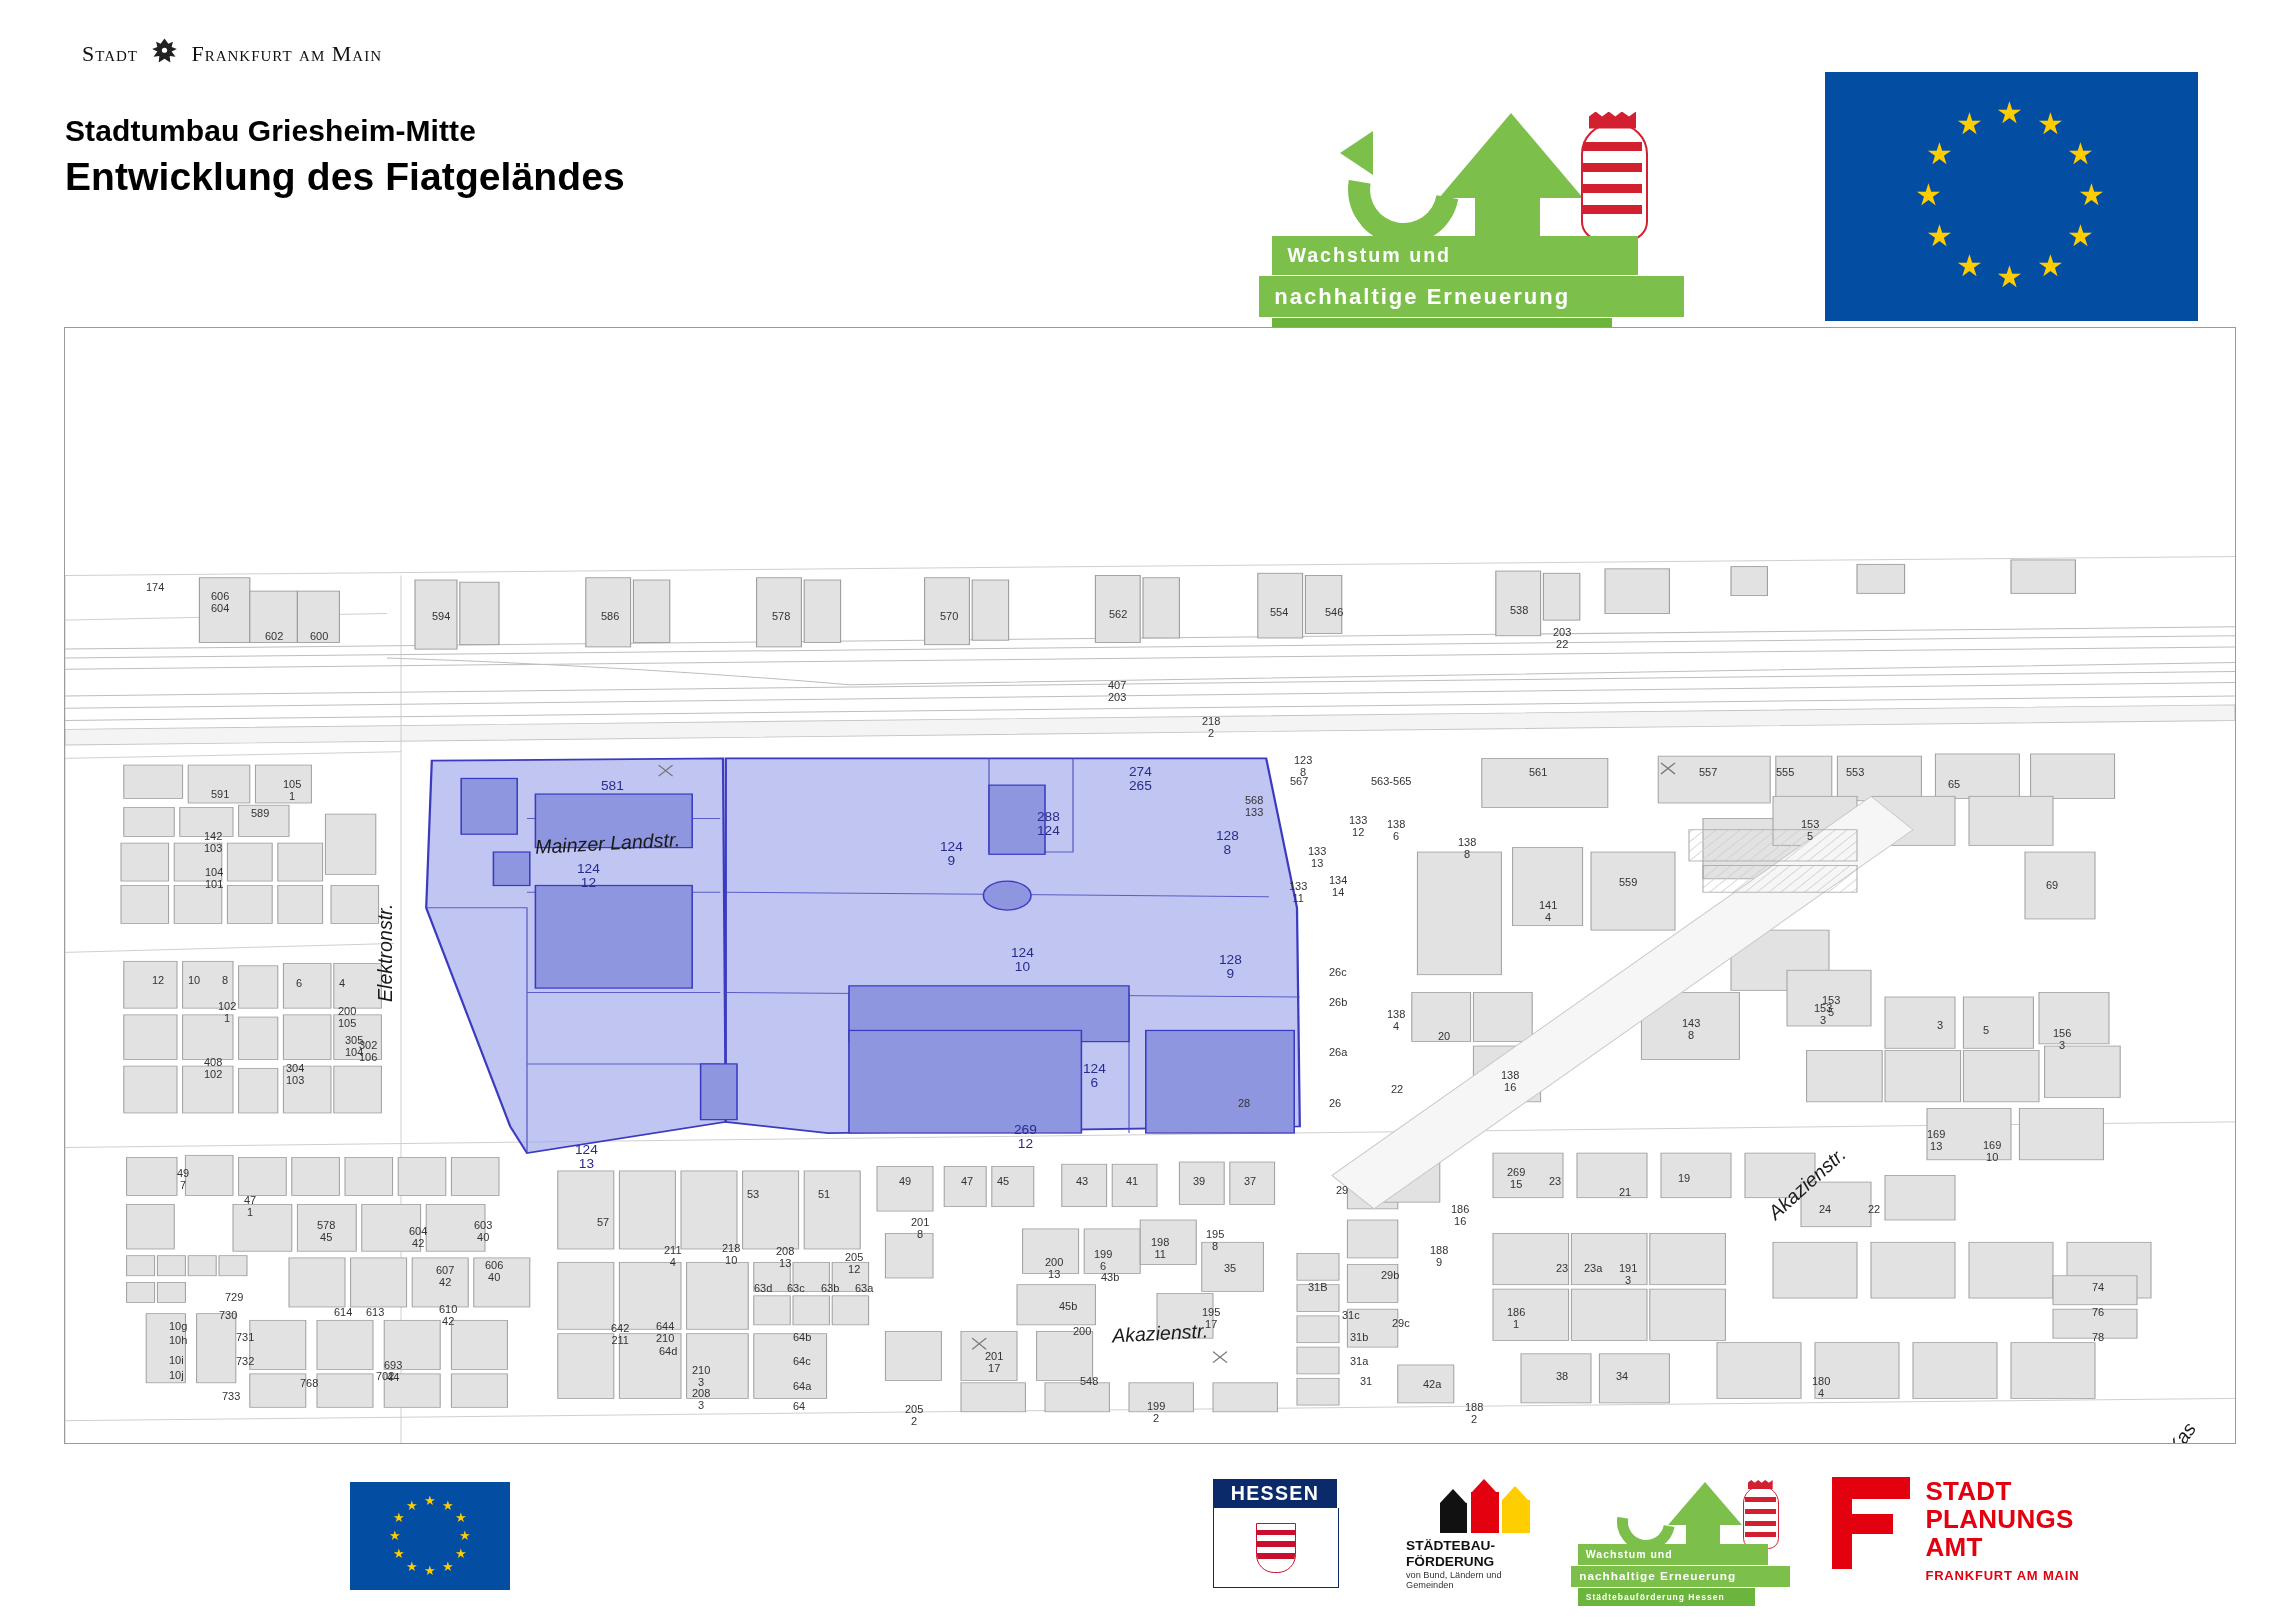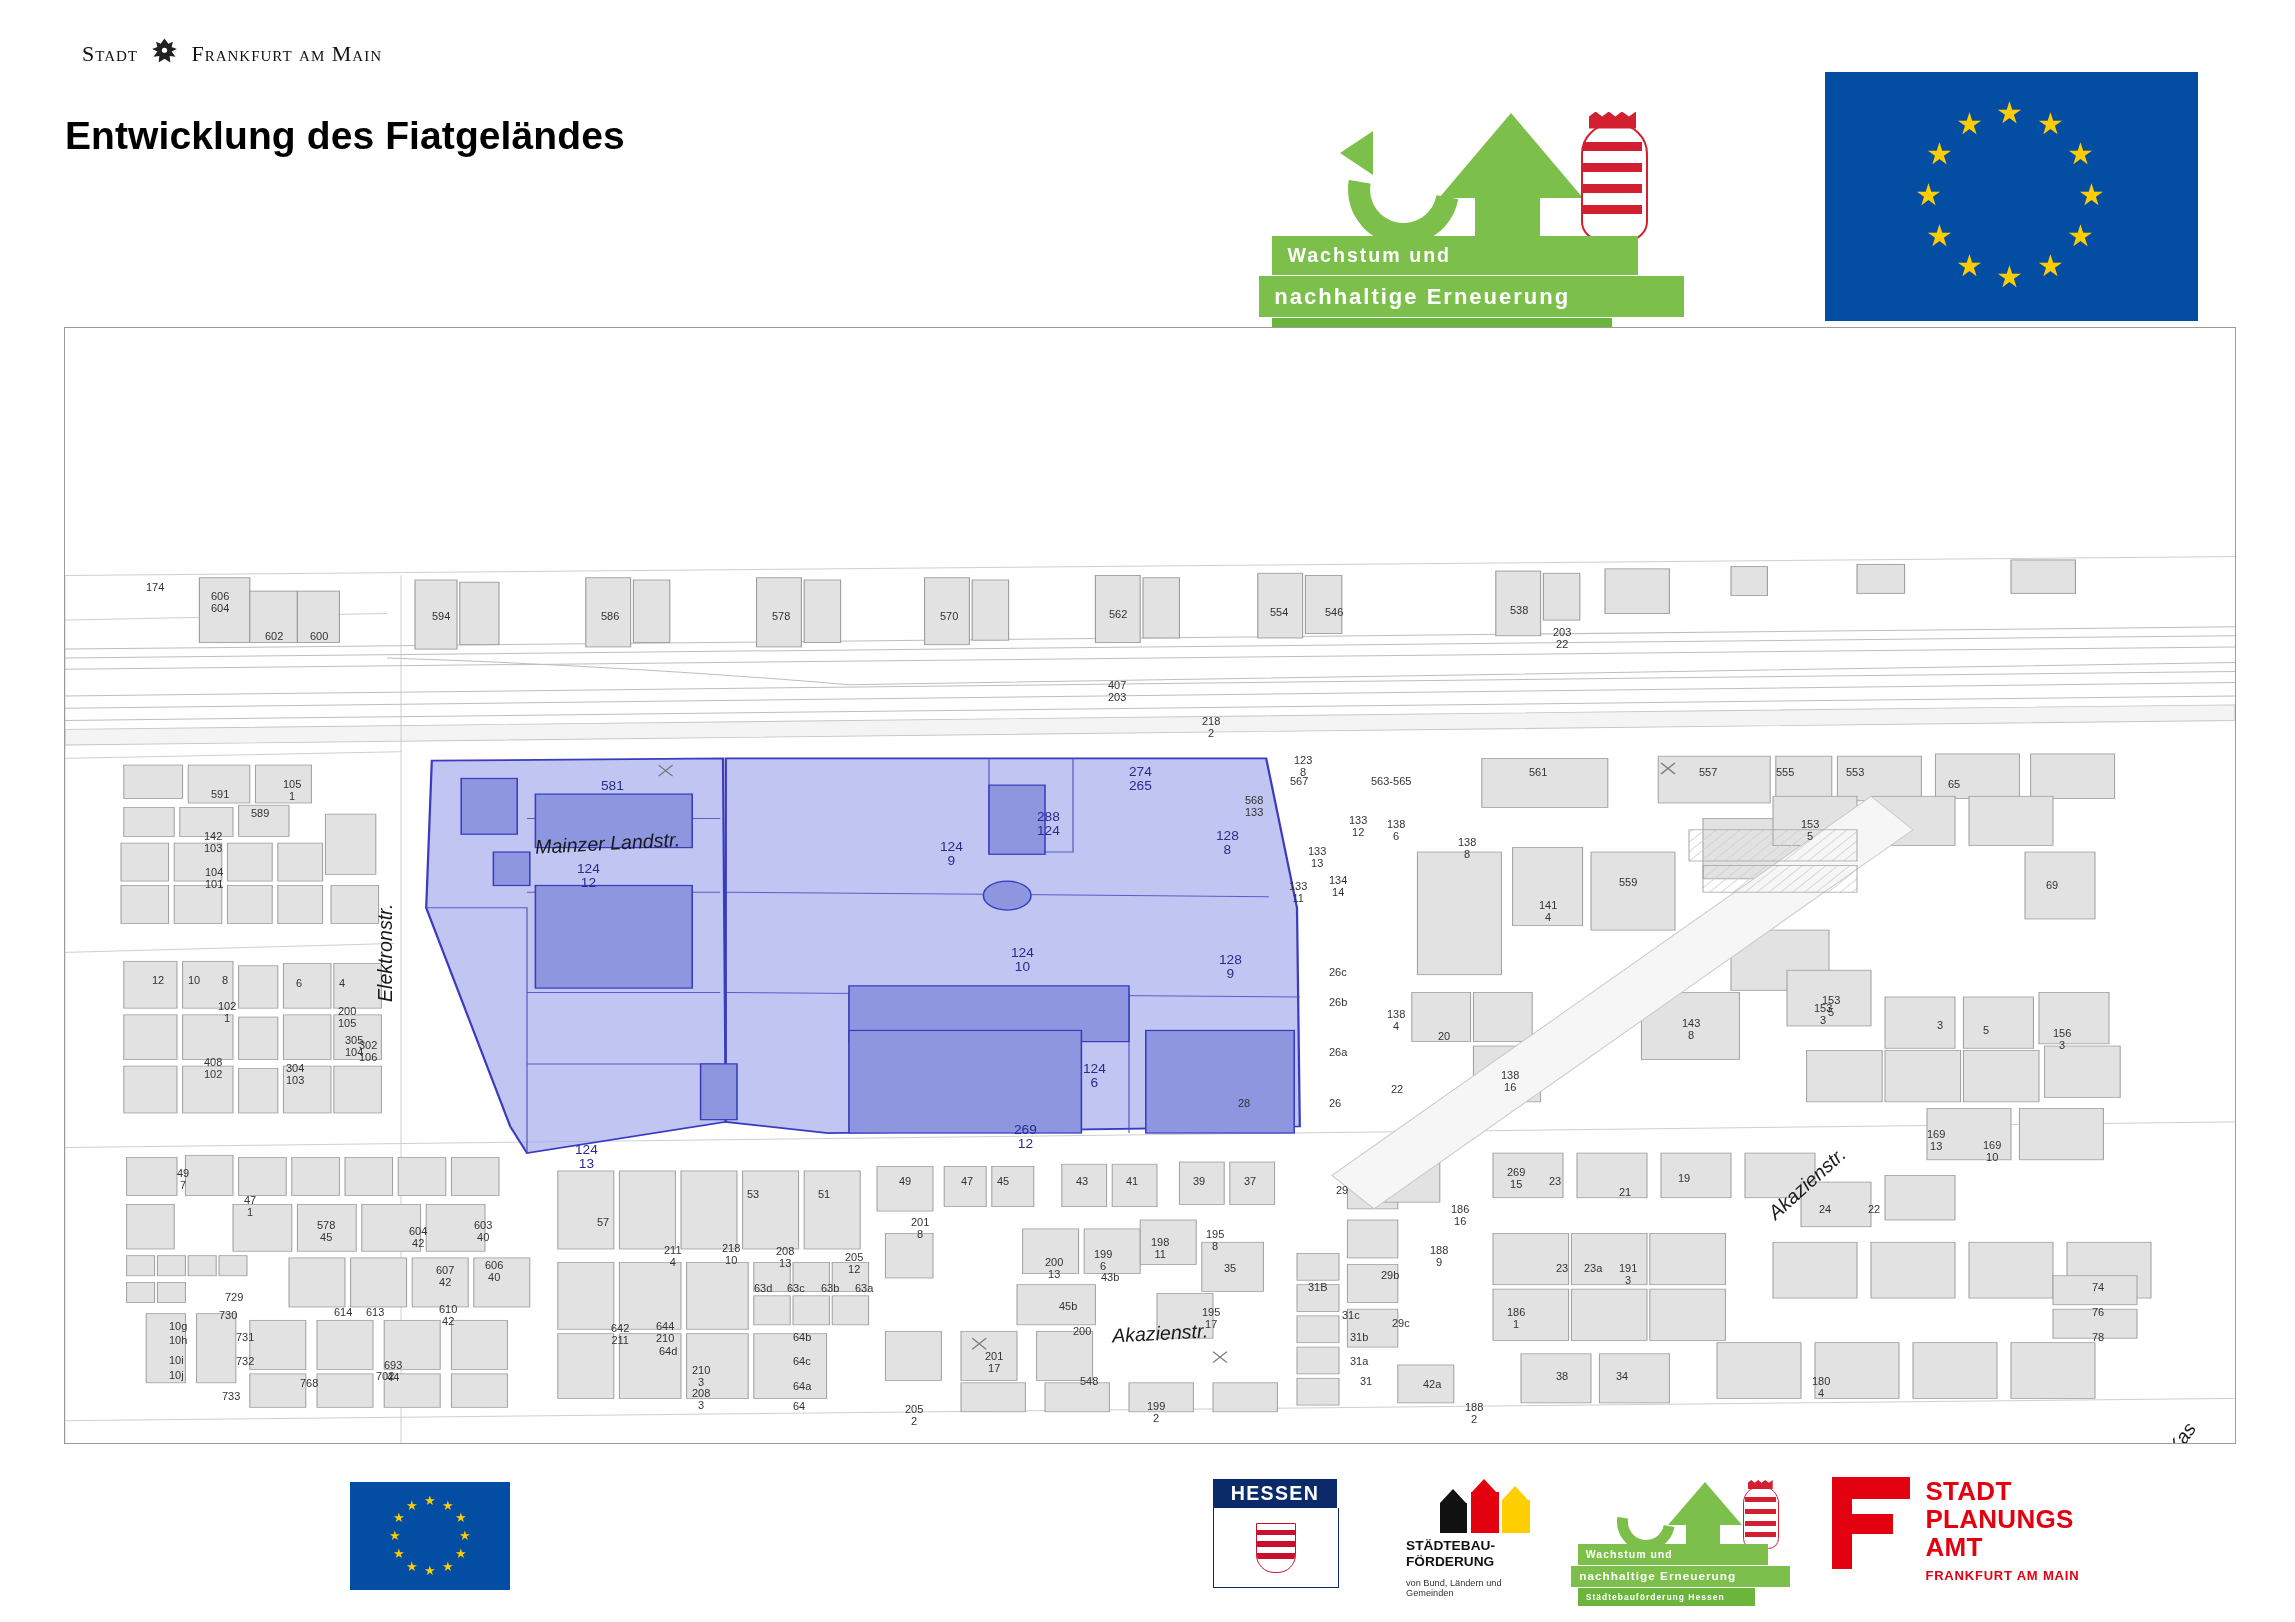--- a/index.html
+++ b/index.html
@@ -259,21 +259,21 @@
   .stadtebau {
     position: absolute;
     left: 1406px; top: 18.3px;
     width: 157px;
     text-align: left;
   }
   .sb-house { position:relative; width:95px; height:56px; margin:0 auto 5.2px auto;}
   .sb-h { position:absolute; bottom:0; width:27.5px; }
   .sb-roof { position:absolute; top:0; width:0; height:0; }
   .sb-text1 { font-size: 13.7px; font-weight: bold; color:#111; line-height:1.15;}
-  .sb-text2 { font-size: 9.2px; color:#333; margin-top:8px;}
+  .sb-text2 { font-size: 9.2px; color:#333; margin-top:0;}
   .wachstum-small {
     position: absolute;
     left: 1570px; top: 19.6px;
     width: 255px; height: 121px;
   }
   .ws-band {
     position:absolute; background:#7cc04b; color:#fff; font-weight:bold;
     display:flex; align-items:center; padding-left:7.9px; box-sizing:border-box;
     letter-spacing: 1px;
   }
@@ -315,20 +315,21 @@
     <span class="eagle">
       <svg width="35" height="35" viewBox="0 0 54 54">
         <path d="M27 4 L33 12 L40 9 L38 17 L46 20 L38 24 L44 32 L35 31 L36 41 L27 35 L18 41 L19 31 L10 32 L16 24 L8 20 L16 17 L14 9 L21 12 Z" fill="#222"></path>
         <circle cx="27" cy="22" r="4" fill="#fff"></circle>
       </svg>
     </span>
     <span class="txt2">Frankfurt am Main</span>
   </div>
 
   <div class="title-block">
+    <div class="title-small">Stadtumbau Griesheim-Mitte</div>
     <div class="title-big">Entwicklung des Fiatgeländes</div>
   </div>
 
   <div class="hessen-logo">
     <span class="hl-arrow-big"></span>
     <span class="hl-arrow-stem"></span>
     <span class="hl-circle"></span>
     <span class="hl-circ-tip"></span>
     <span class="hl-lion">
       <span class="lion-body"></span>

